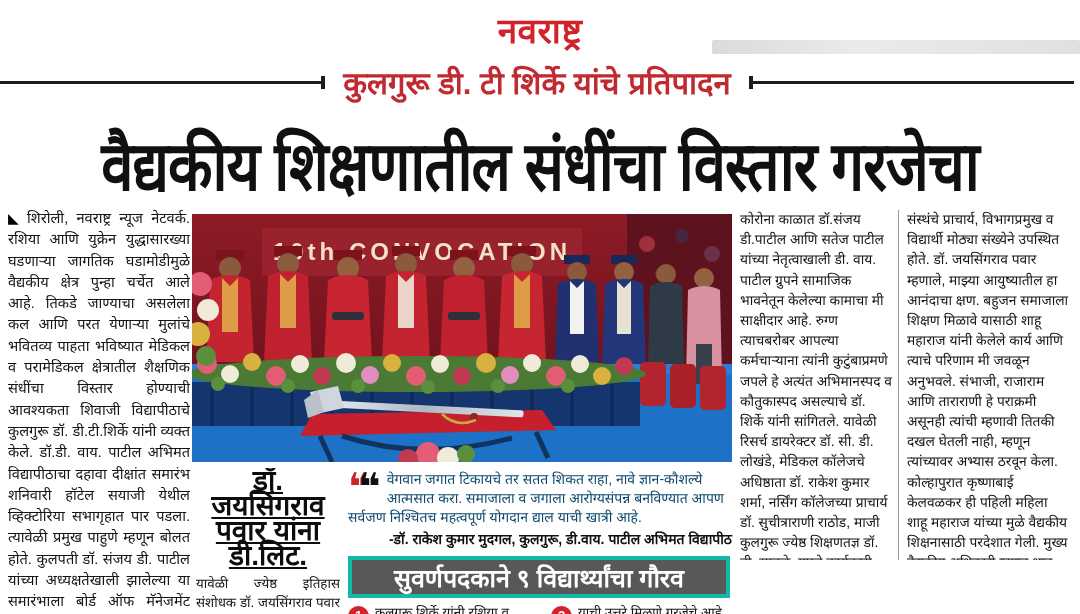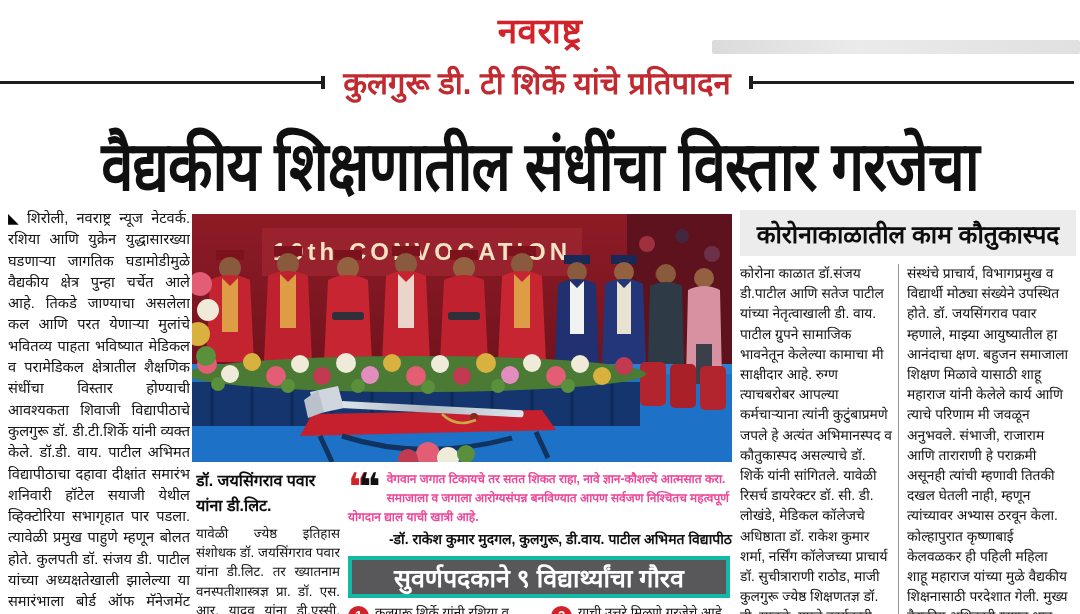--- a/index.html
+++ b/index.html
@@ -51,34 +51,34 @@
     position:absolute; top:214px; left:192px; width:540px; height:248px;
     overflow:hidden; background:#7d1822;
   }
   .photo svg { display:block; width:100%; height:100%; }
   
   .dlit {
     position:absolute; top:468px; left:196px; width:144px; height:146px;
     overflow:hidden;
   }
   .dlit h3 {
-    font-size:16px; line-height:25px; font-weight:800; 
-    color:#0d0d0d; margin-bottom:6px;
+    font-size:28px; line-height:25px; font-weight:800; text-align:center;
+    color:#0d0d0d; margin-bottom:6px;text-decoration:underline;
   }
   .dlit p { font-size:13.4px; line-height:19.2px; text-align:justify; }
   
   .quote-block {
     position:absolute; top:470px; left:348px; width:384px; height:52px;
     overflow:visible;
   }
   .quote-icon { float:left; margin:2px 6px 0 0; line-height:0; }
   .quote-icon span { display:inline-block; font-size:38px; line-height:30px; font-weight:900; }
   .q-red { color:#d2232b; }
   .q-black { color:#111; margin-left:-12px; }
-  .quote-text { font-size:12px; line-height:19px; font-weight:700; color:#ec4899; }
+  .quote-text { font-size:14px; line-height:19px; font-weight:400; color:#0c4a6e; }
   .quote-attr {
     font-size:14px; font-weight:800; text-align:right; margin-top:2px; color:#111;
   }
   
   .gold-box {
     position:absolute; top:556px; left:348px; width:382px; height:42px;
     background:#58585a; color:#ffffff; display:flex; align-items:center;
     justify-content:center; font-size:25px; font-weight:800;
     border:4px solid #14b8a6;
   }
@@ -321,21 +321,20 @@
   <div class="gold-items">
     <div class="gold-item">
       <span class="num-badge">1</span><span>कुलगुरू शिर्के यांनी रशिया व युक्रेनमधील संघर्षाचा संदर्भ देताना तेथे वैद्यकीय शिक्षण घेत असलेले विद्यार्थी</span>
     </div>
     <div class="gold-item">
       <span class="num-badge">2</span><span>याची उत्तरे मिळणे गरजेचे आहे. सरकारला विशेष धोरण तयार करावे लागेल. त्यापेक्षाही मेडिकल व</span>
     </div>
   </div>
 
   <div class="corona">
-    <div class="corona-header">कोरोनाकाळातील काम कौतुकास्पद</div>
     <div class="corona-cols">
       <div class="corona-col c1">कोरोना काळात डॉ.संजय डी.पाटील आणि सतेज पाटील यांच्या नेतृत्वाखाली डी. वाय. पाटील ग्रुपने सामाजिक भावनेतून केलेल्या कामाचा मी साक्षीदार आहे. रुग्ण त्याचबरोबर आपल्या कर्मचाऱ्याना त्यांनी कुटुंबाप्रमणे जपले हे अत्यंत अभिमानस्पद व कौतुकास्पद असल्याचे डॉ. शिर्के यांनी सांगितले. यावेळी रिसर्च डायरेक्टर डॉ. सी. डी. लोखंडे, मेडिकल कॉलेजचे अधिष्ठाता डॉ. राकेश कुमार शर्मा, नर्सिंग कॉलेजच्या प्राचार्य डॉ. सुचीत्राराणी राठोड, माजी कुलगुरू ज्येष्ठ शिक्षणतज्ञ डॉ. बी. साबळे, ग्रुपचे कार्यकारी संचालक डॉ. अनिल कुमार गुप्ता, डी. वाय पाटील इंटरननशनल युनिव्हर्सिटी, आकुर्डीचे कुलगुरू डॉ. प्रभात रंजन, डी. वाय. पाटील कृषी व तंत्र विद्यापीठाचे कुलगुरू डॉ. के.</div>
       <div class="v-divider"></div>
       <div class="corona-col c2">संस्थंचे प्राचार्य, विभागप्रमुख व विद्यार्थी मोठ्या संख्येने उपस्थित होते. डॉ. जयसिंगराव पवार म्हणाले, माझ्या आयुष्यातील हा आनंदाचा क्षण. बहुजन समाजाला शिक्षण मिळावे यासाठी शाहू महाराज यांनी केलेले कार्य आणि त्याचे परिणाम मी जवळून अनुभवले. संभाजी, राजाराम आणि ताराराणी हे पराक्रमी असूनही त्यांची म्हणावी तितकी दखल घेतली नाही, म्हणून त्यांच्यावर अभ्यास ठरवून केला. कोल्हापुरात कृष्णाबाई केलवळकर ही पहिली महिला शाहू महाराज यांच्या मुळे वैद्यकीय शिक्षनासाठी परदेशात गेली. मुख्य वैद्यकीय अधिकारी म्हणून शाहू महाराज यांनी नियुक्ती केली. इंदुमती राणी या विधवा सुनेलाही शाहू महाराज यांनी दिल्ली येथे वैद्यकीय शिक्षनासाठी पाठवले. राजाराम महाराज यांची दोन</div>
     </div>
   </div>
 
 </div>
 
 </body></html>

